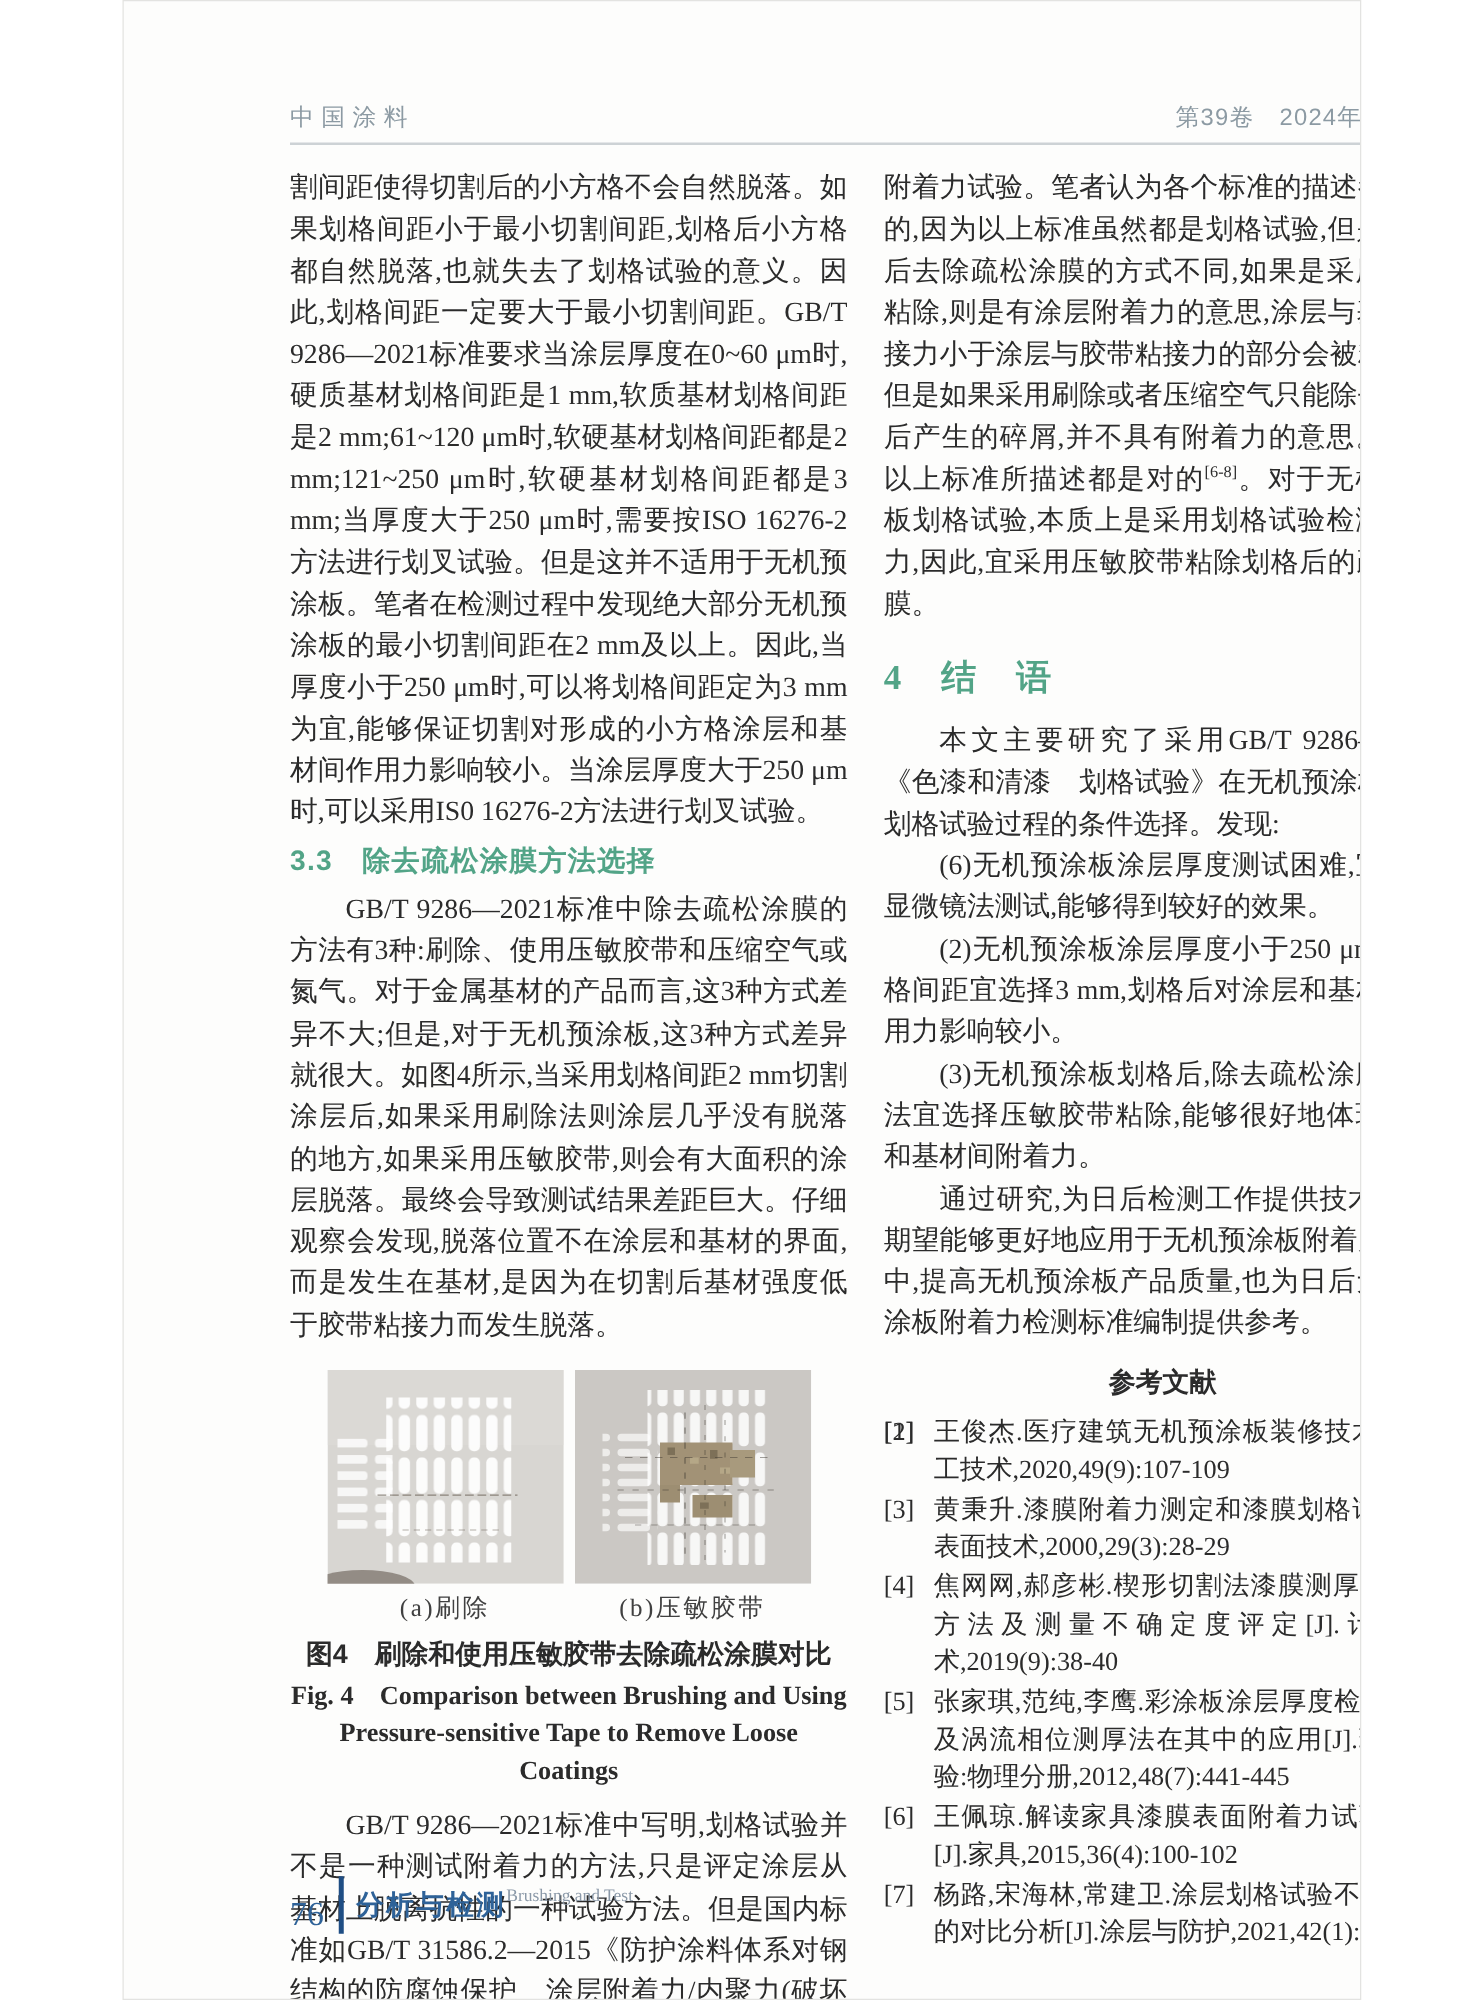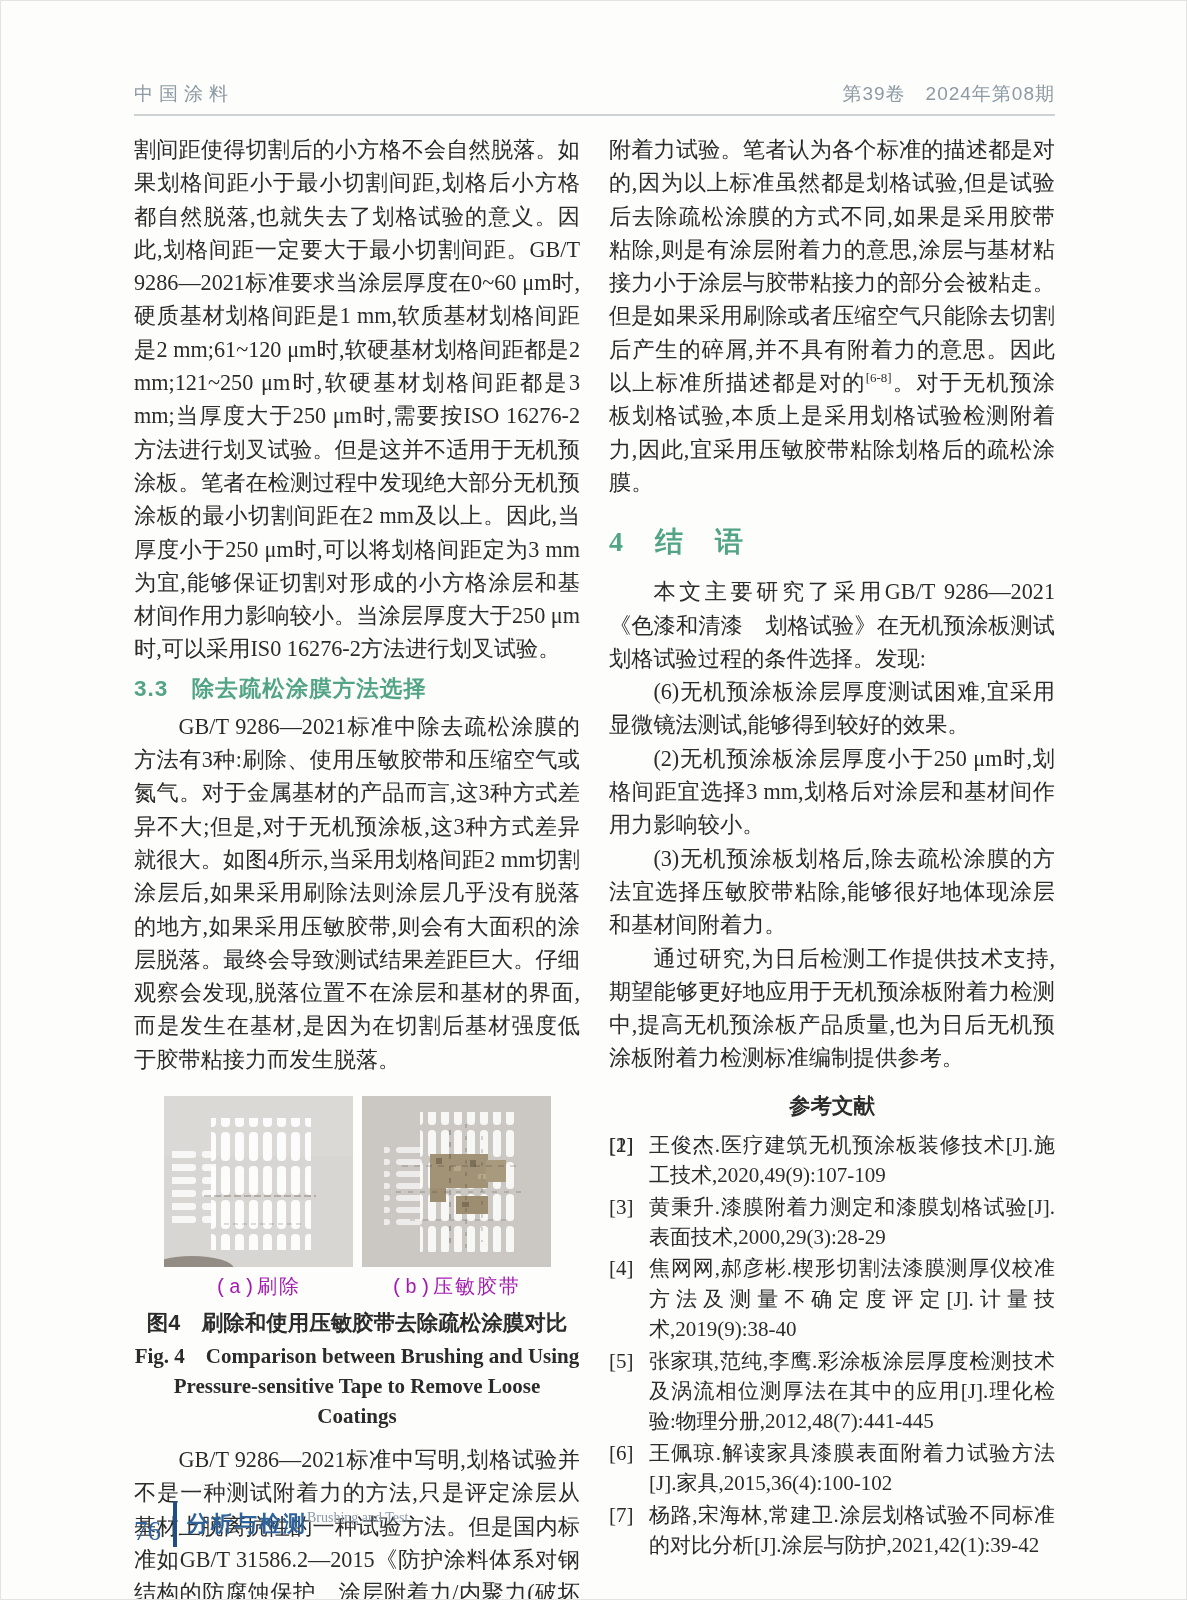--- a/index.html
+++ b/index.html
@@ -1,17 +1,17 @@
 <!DOCTYPE html>
 <html><head>
 <meta charset="utf-8">
 <style>
   html,body { margin:0; padding:0; background:#ffffff; }
   .page {
-    position:relative; width:1187px; height:1600px; margin:0 auto;
+    position:relative; width:991px; height:1600px; margin:0 auto;
     background:#fdfdfc; box-sizing:border-box;
     border:1px solid #e3e3e1;
     font-family:"Liberation Serif","DejaVu Serif",serif;
     color:#2b2b2b; overflow:hidden;
   }
   
   .header {
     position:absolute; left:133px; top:80px; width:921px;
     display:flex; justify-content:space-between; align-items:flex-end;
     padding-bottom:7px; border-bottom:2px solid #cdd2d5;
@@ -39,22 +39,22 @@
     margin:24px 0 14px 0; color:#52a487;
     font-family:Liberation Serif, serif;
     font-size:28px; font-weight:bold; letter-spacing:2px;
   }
   
   .figure { margin:20px 0 12px 0; text-align:center; }
   .photos { display:flex; justify-content:center; gap:9px; }
   .photo { width:189px; height:171px; display:block; }
   .caps { display:flex; justify-content:center; gap:9px; margin-top:6px; }
   .cap {
-    width:189px; color:#a21caf; font-size:20px; letter-spacing:2px;
-    font-family:Liberation Mono, monospace;
+    width:189px; color:#404040; font-size:20px; letter-spacing:2px;
+    font-family:Liberation Serif, serif;
   }
   .figtitle-zh {
     margin-top:8px; font-family:"Liberation Sans","DejaVu Sans",sans-serif;
     font-weight:bold; font-size:21.5px;
   }
   .figtitle-en { font-weight:bold; font-size:21px; line-height:30px; margin-top:4px; }
   
   .refs-head {
     text-align:center; font-family:"Liberation Sans","DejaVu Sans",sans-serif;
     font-weight:bold; font-size:21.5px; margin:16px 0 10px 0;

